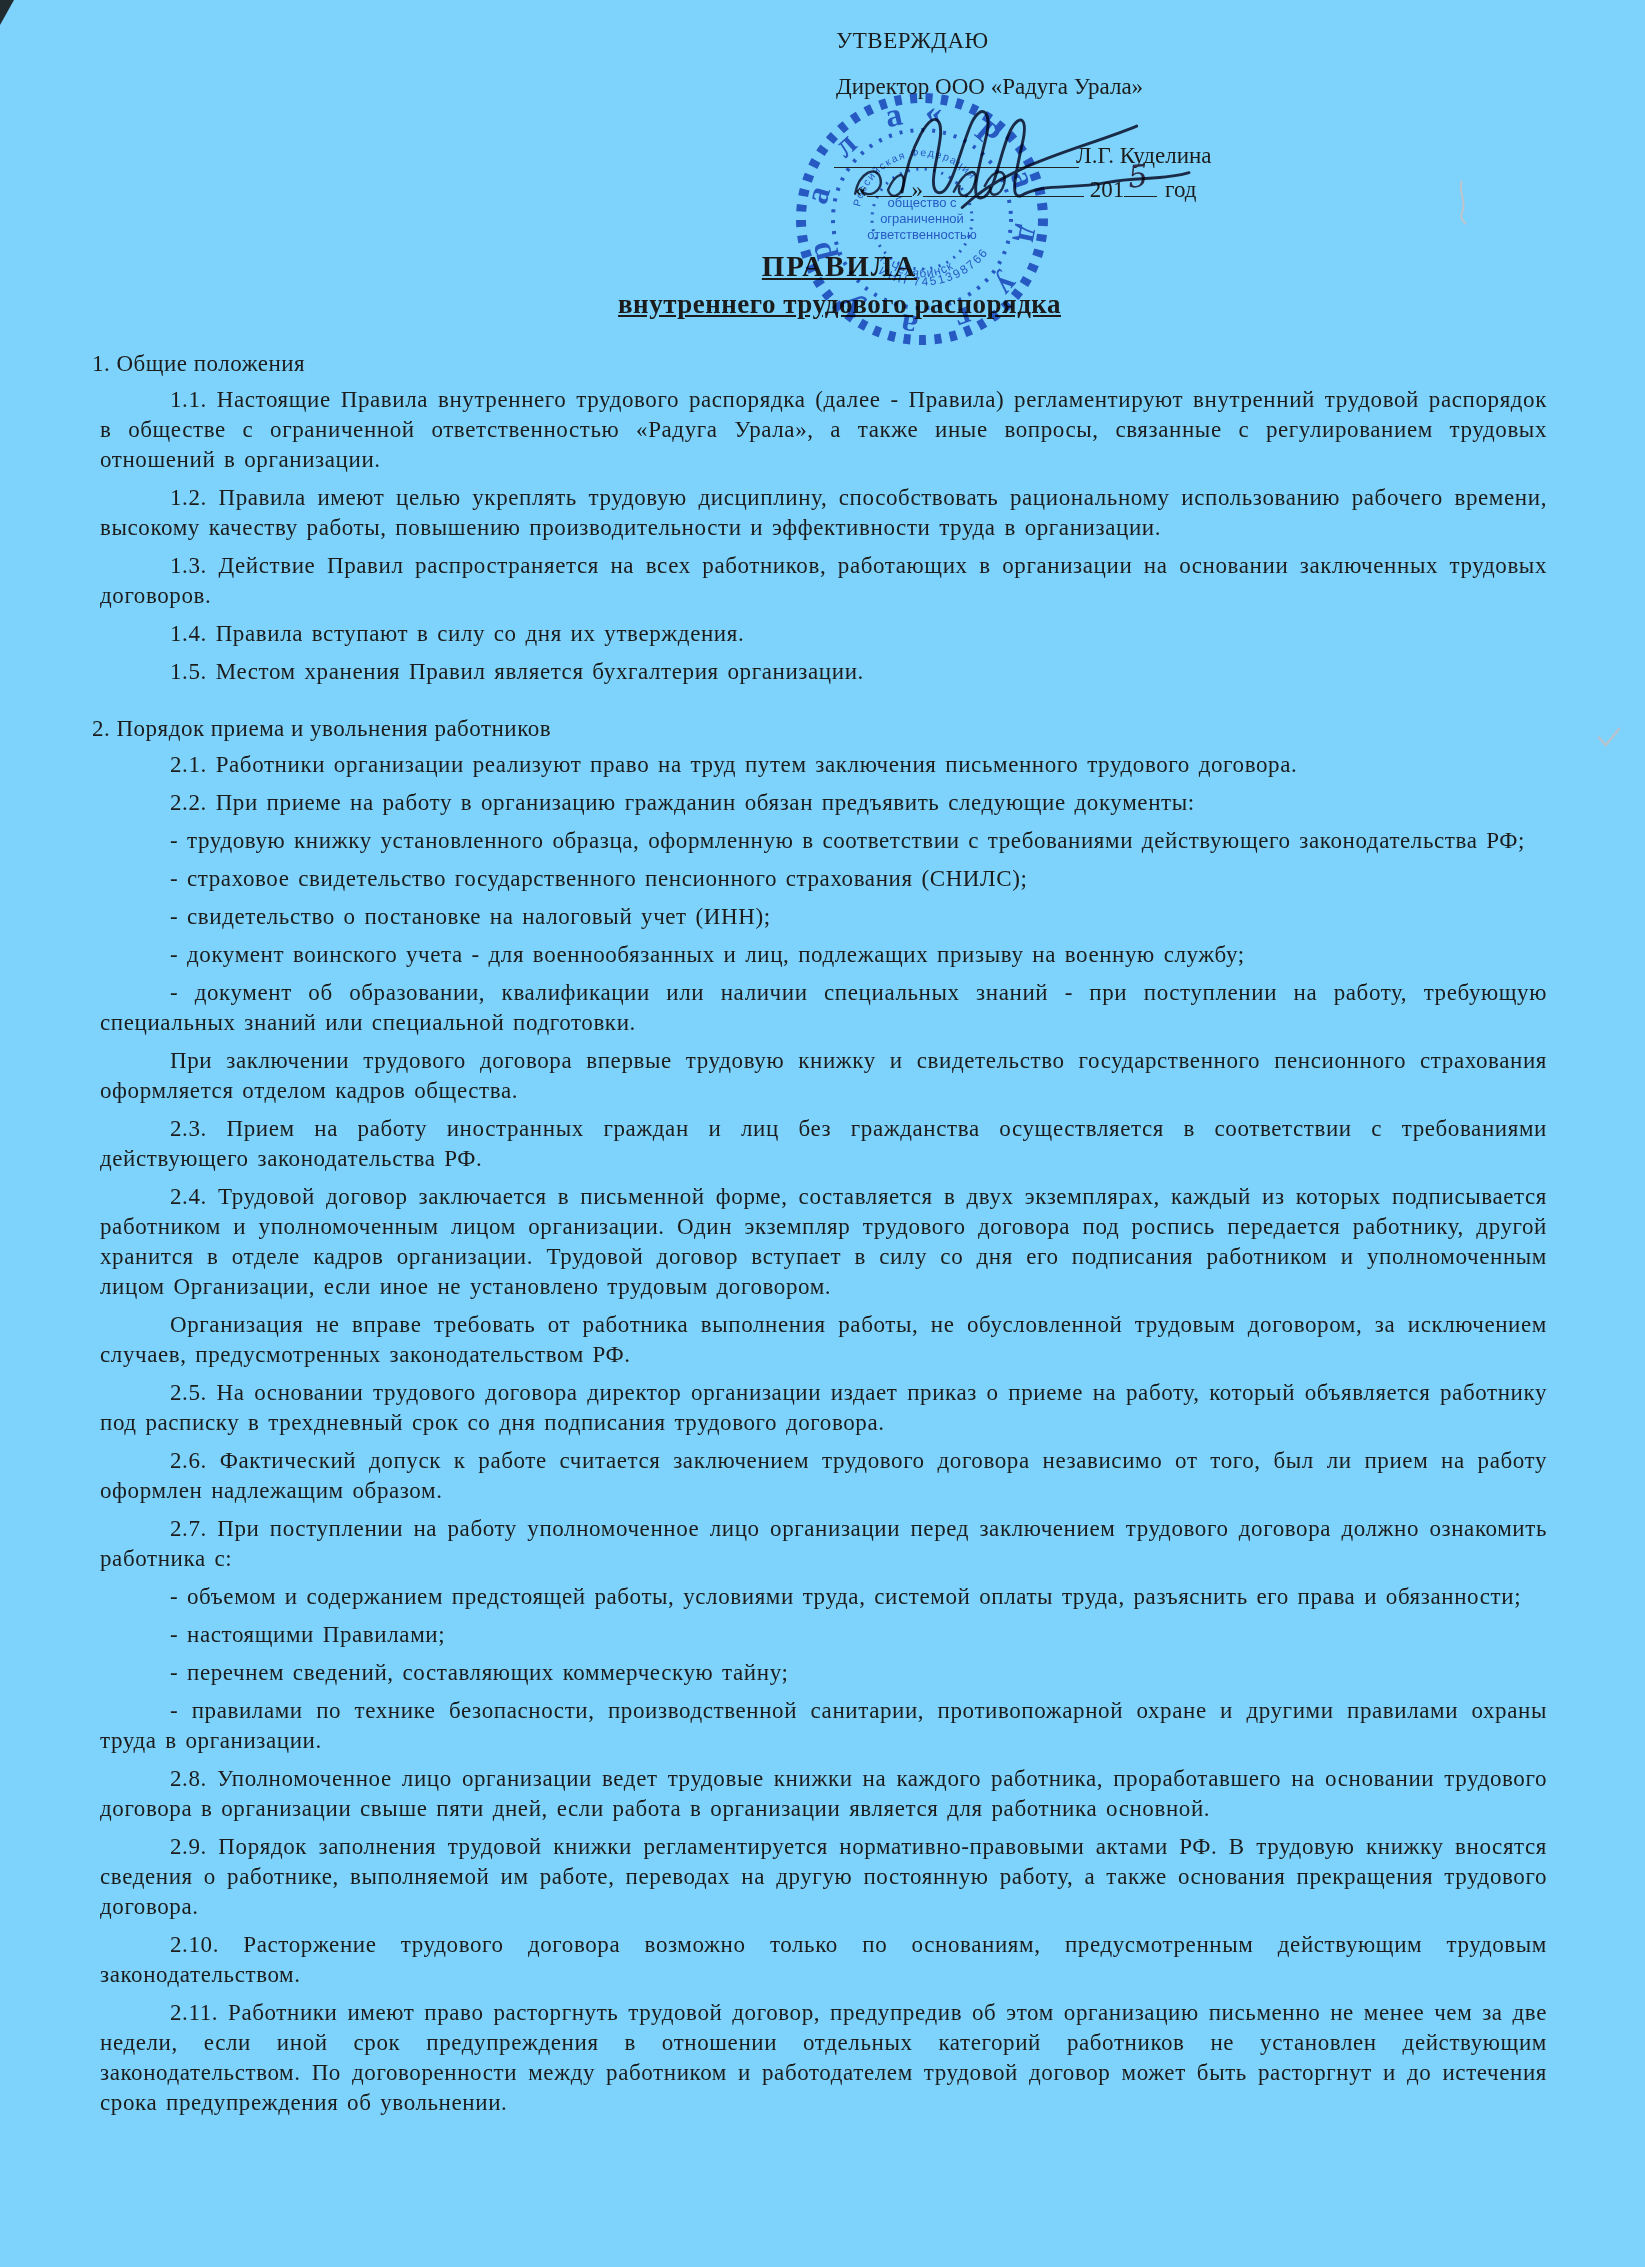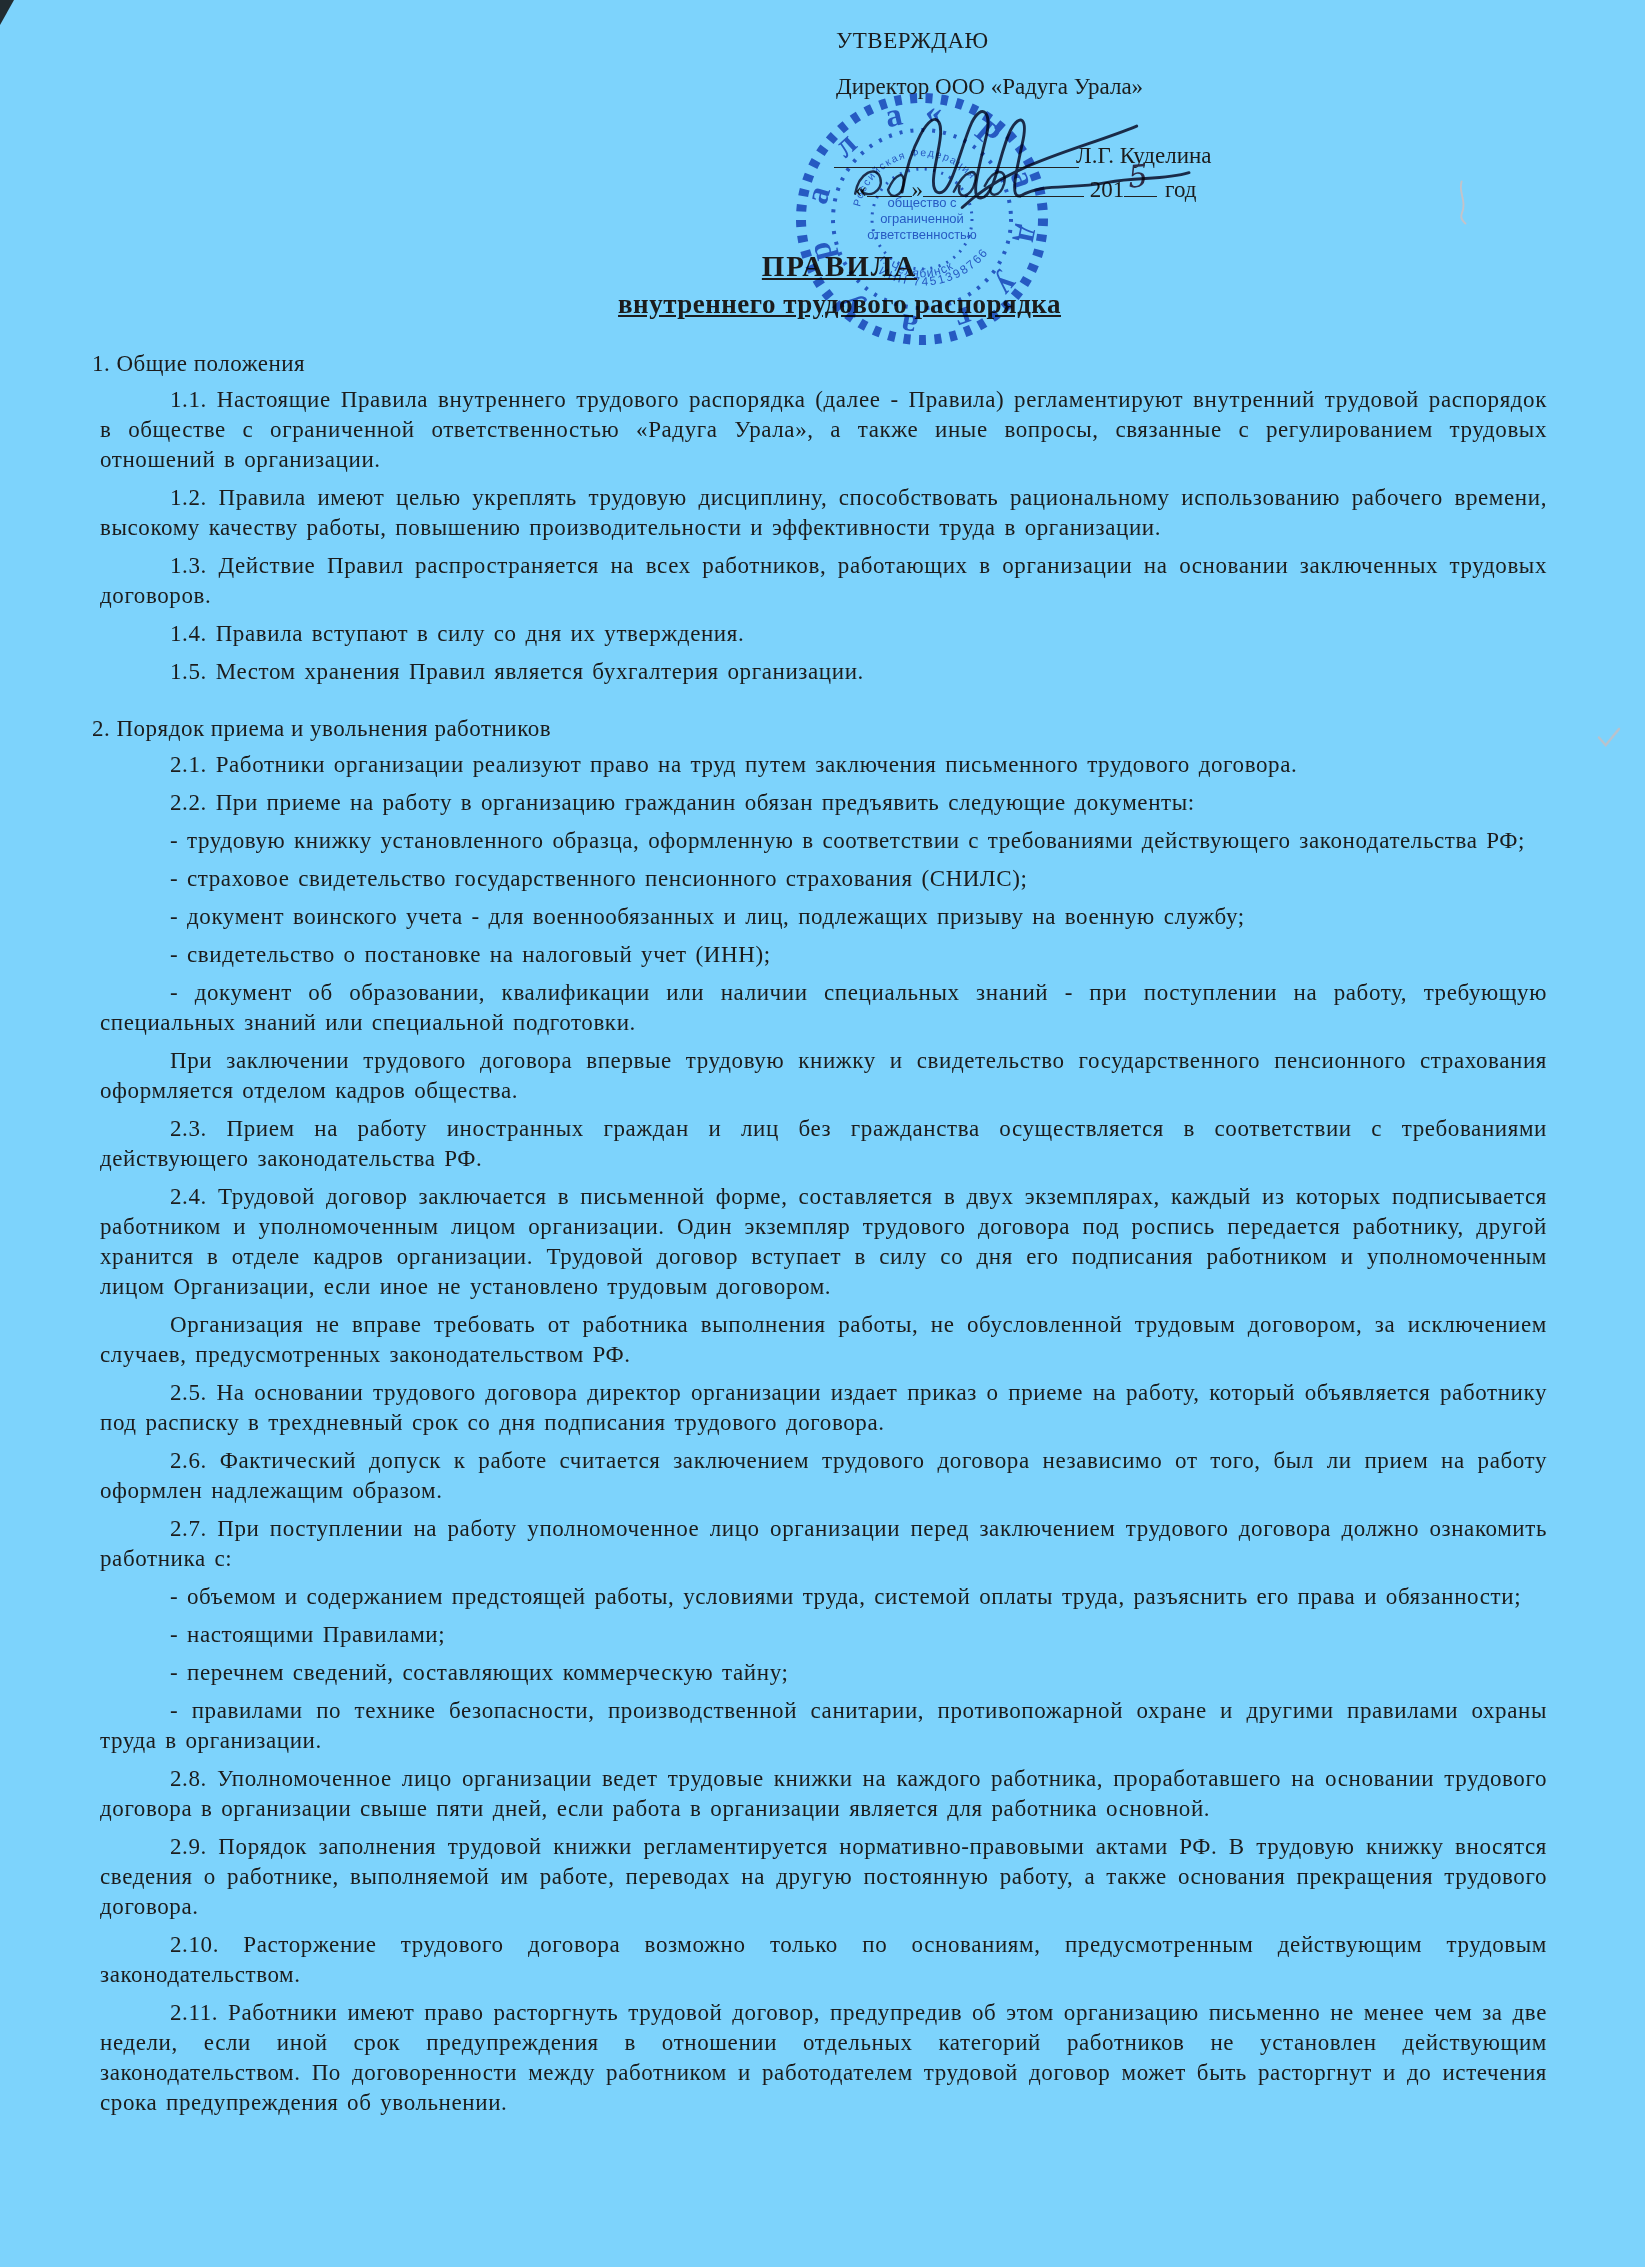--- a/index.html
+++ b/index.html
@@ -148,22 +148,22 @@
           <p class="para">1.5. Местом хранения Правил является бухгалтерия организации.</p>
         </div>
     </div>
     <div class="section">
       <p class="sec-heading">2. Порядок приема и увольнения работников</p>
       <div>
           <p class="para">2.1. Работники организации реализуют право на труд путем заключения письменного трудового договора.</p>
           <p class="para">2.2. При приеме на работу в организацию гражданин обязан предъявить следующие документы:</p>
           <p class="para">- трудовую книжку установленного образца, оформленную в соответствии с требованиями действующего законодательства РФ;</p>
           <p class="para">- страховое свидетельство государственного пенсионного страхования (СНИЛС);</p>
+          <p class="para">- свидетельство о постановке на налоговый учет (ИНН);</p>
           <p class="para">- документ воинского учета - для военнообязанных и лиц, подлежащих призыву на военную службу;</p>
-          <p class="para">- свидетельство о постановке на налоговый учет (ИНН);</p>
           <p class="para">- документ об образовании, квалификации или наличии специальных знаний - при поступлении на работу, требующую специальных знаний или специальной подготовки.</p>
           <p class="para">При заключении трудового договора впервые трудовую книжку и свидетельство государственного пенсионного страхования оформляется отделом кадров общества.</p>
           <p class="para">2.3. Прием на работу иностранных граждан и лиц без гражданства осуществляется в соответствии с требованиями действующего законодательства РФ.</p>
           <p class="para">2.4. Трудовой договор заключается в письменной форме, составляется в двух экземплярах, каждый из которых подписывается работником и уполномоченным лицом организации. Один экземпляр трудового договора под роспись передается работнику, другой хранится в отделе кадров организации. Трудовой договор вступает в силу со дня его подписания работником и уполномоченным лицом Организации, если иное не установлено трудовым договором.</p>
           <p class="para">Организация не вправе требовать от работника выполнения работы, не обусловленной трудовым договором, за исключением случаев, предусмотренных законодательством РФ.</p>
           <p class="para">2.5. На основании трудового договора директор организации издает приказ о приеме на работу, который объявляется работнику под расписку в трехдневный срок со дня подписания трудового договора.</p>
           <p class="para">2.6. Фактический допуск к работе считается заключением трудового договора независимо от того, был ли прием на работу оформлен надлежащим образом.</p>
           <p class="para">2.7. При поступлении на работу уполномоченное лицо организации перед заключением трудового договора должно ознакомить работника с:</p>
           <p class="para">- объемом и содержанием предстоящей работы, условиями труда, системой оплаты труда, разъяснить его права и обязанности;</p>
           <p class="para">- настоящими Правилами;</p>

